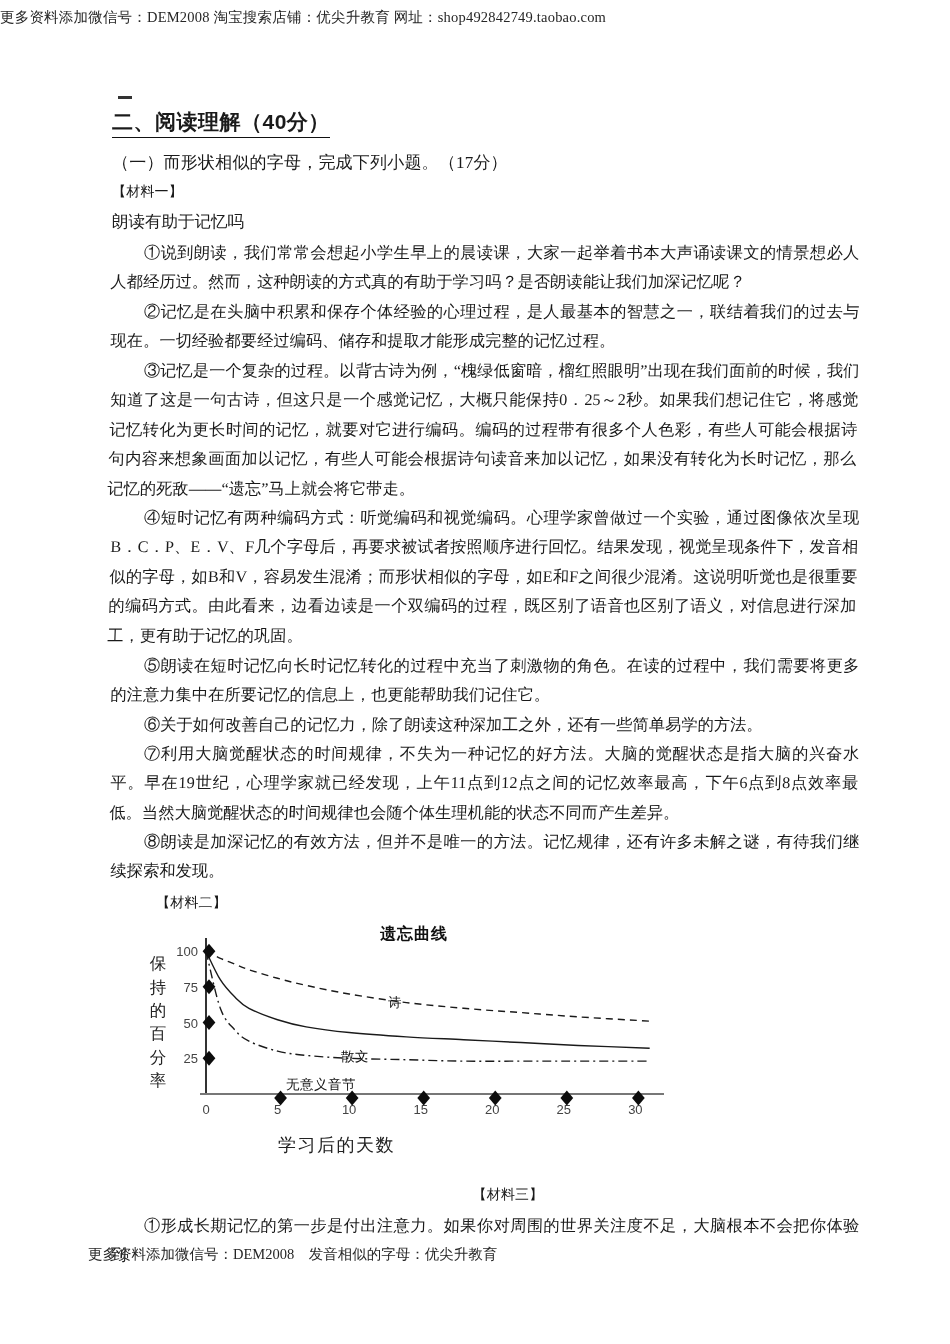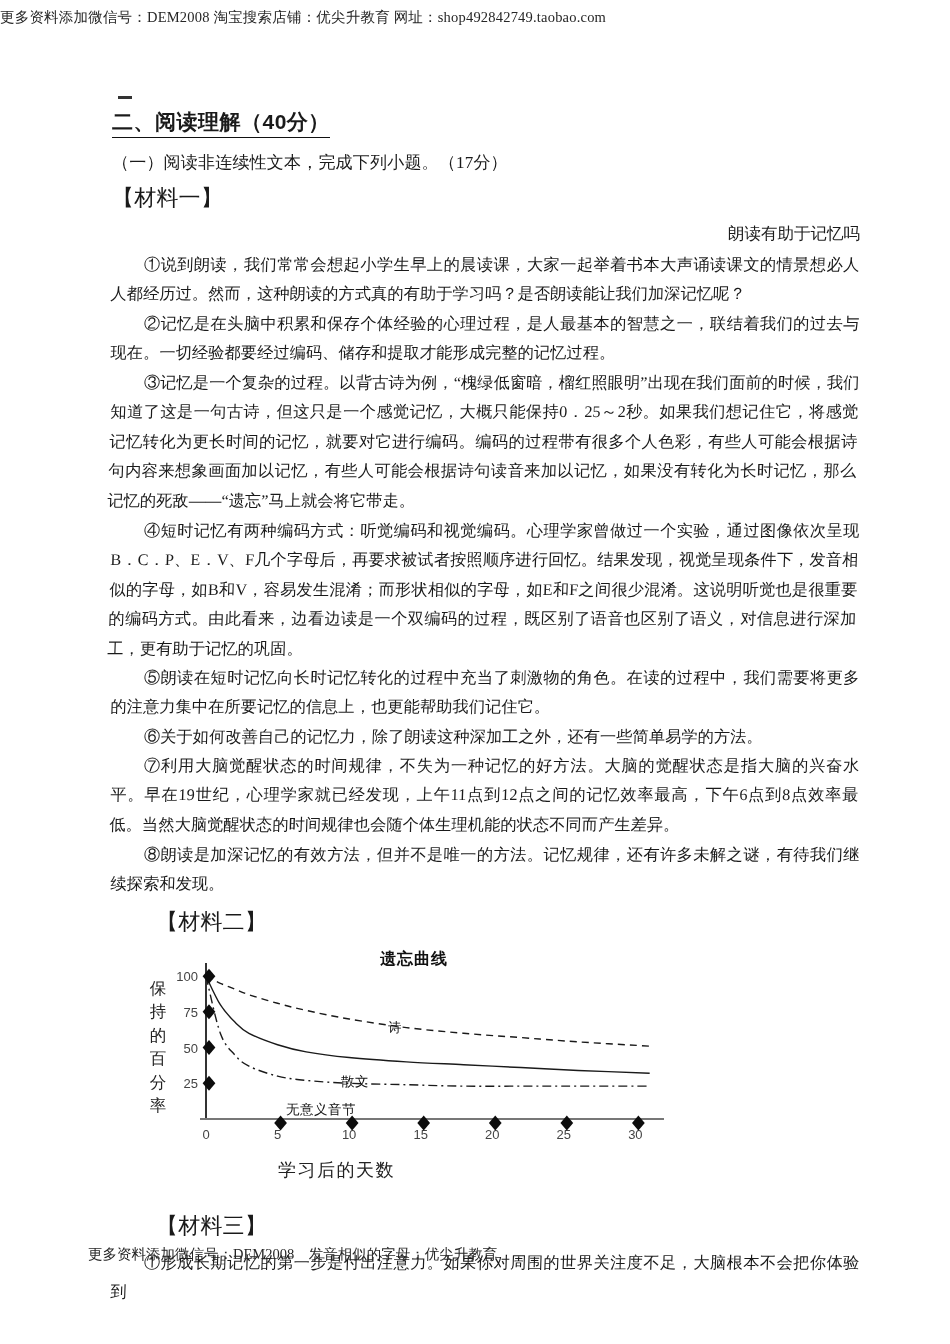--- a/index.html
+++ b/index.html
@@ -72,32 +72,32 @@
   }
 
   .subhead {
     font-size: 17px;
     margin: 6px 0 2px 0;
     line-height: 1.55;
     letter-spacing: 0.2px;
   }
 
   .material-label {
-    font-size: 22px;
+    font-size: 14px;
     margin: 5px 0 2px 0;
     line-height: 1.55;
     letter-spacing: 0.2px;
   }
   .material-label.indent {
     margin-left: 44px;
     font-family: Liberation Serif, serif;
   }
 
   .article-title {
-    text-align: right;
+    text-align: left;
     font-size: 16.5px;
     margin: 7px 0 4px 0;
     line-height: 1.5;
   }
 
   
   p.body {
     font-family: "Liberation Serif", "DejaVu Serif", serif;
     font-size: 16.2px;
     line-height: 1.82;
@@ -179,21 +179,21 @@
 <div class="page">
 
   <div class="header-note">更多资料添加微信号：DEM2008 淘宝搜索店铺：优尖升教育 网址：shop492842749.taobao.com</div>
 
   <div class="content">
 
     <span class="tiny-dash"></span>
 
     <h1 class="section-title">二、阅读理解（40分）</h1>
 
-    <div class="subhead">（一）阅读非连续性文本，完成下列小题。（17分）</div>
+    <div class="subhead">（一）而形状相似的字母，完成下列小题。（17分）</div>
 
     <div class="material-label">【材料一】</div>
 
     <div class="article-title">朗读有助于记忆吗</div>
 
     <p class="body">①说到朗读，我们常常会想起小学生早上的晨读课，大家一起举着书本大声诵读课文的情景想必人人都经历过。然而，这种朗读的方式真的有助于学习吗？是否朗读能让我们加深记忆呢？</p>
     <p class="body">②记忆是在头脑中积累和保存个体经验的心理过程，是人最基本的智慧之一，联结着我们的过去与现在。一切经验都要经过编码、储存和提取才能形成完整的记忆过程。</p>
     <p class="body">③记忆是一个复杂的过程。以背古诗为例，“槐绿低窗暗，榴红照眼明”出现在我们面前的时候，我们知道了这是一句古诗，但这只是一个感觉记忆，大概只能保持0．25～2秒。如果我们想记住它，将感觉记忆转化为更长时间的记忆，就要对它进行编码。编码的过程带有很多个人色彩，有些人可能会根据诗句内容来想象画面加以记忆，有些人可能会根据诗句读音来加以记忆，如果没有转化为长时记忆，那么记忆的死敌——“遗忘”马上就会将它带走。</p>
     <p class="body">④短时记忆有两种编码方式：听觉编码和视觉编码。心理学家曾做过一个实验，通过图像依次呈现B．C．P、E．V、F几个字母后，再要求被试者按照顺序进行回忆。结果发现，视觉呈现条件下，发音相似的字母，如B和V，容易发生混淆；而形状相似的字母，如E和F之间很少混淆。这说明听觉也是很重要的编码方式。由此看来，边看边读是一个双编码的过程，既区别了语音也区别了语义，对信息进行深加工，更有助于记忆的巩固。</p>
     <p class="body">⑤朗读在短时记忆向长时记忆转化的过程中充当了刺激物的角色。在读的过程中，我们需要将更多的注意力集中在所要记忆的信息上，也更能帮助我们记住它。</p>
@@ -247,21 +247,21 @@
         </svg>
 
       <div class="legend-label legend-poem">诗</div>
       <div class="legend-label legend-prose">散文</div>
       <div class="legend-label legend-nonsense">无意义音节</div>
 
       <div class="x-axis-title">学习后的天数</div>
     </div>
     
 
-    <div class="material-label indent" style="margin-top:16px;">【材料三】</div>
+    <div class="material-label indent" style="margin-top:16px;text-align:center;">【材料三】</div>
 
     <p class="body" style="margin-top:6px;">①形成长期记忆的第一步是付出注意力。如果你对周围的世界关注度不足，大脑根本不会把你体验到</p>
 
   </div>
 
   <div class="footer-note">更多资料添加微信号：DEM2008　发音相似的字母：优尖升教育</div>
 
 </div>
 
 </body></html>

